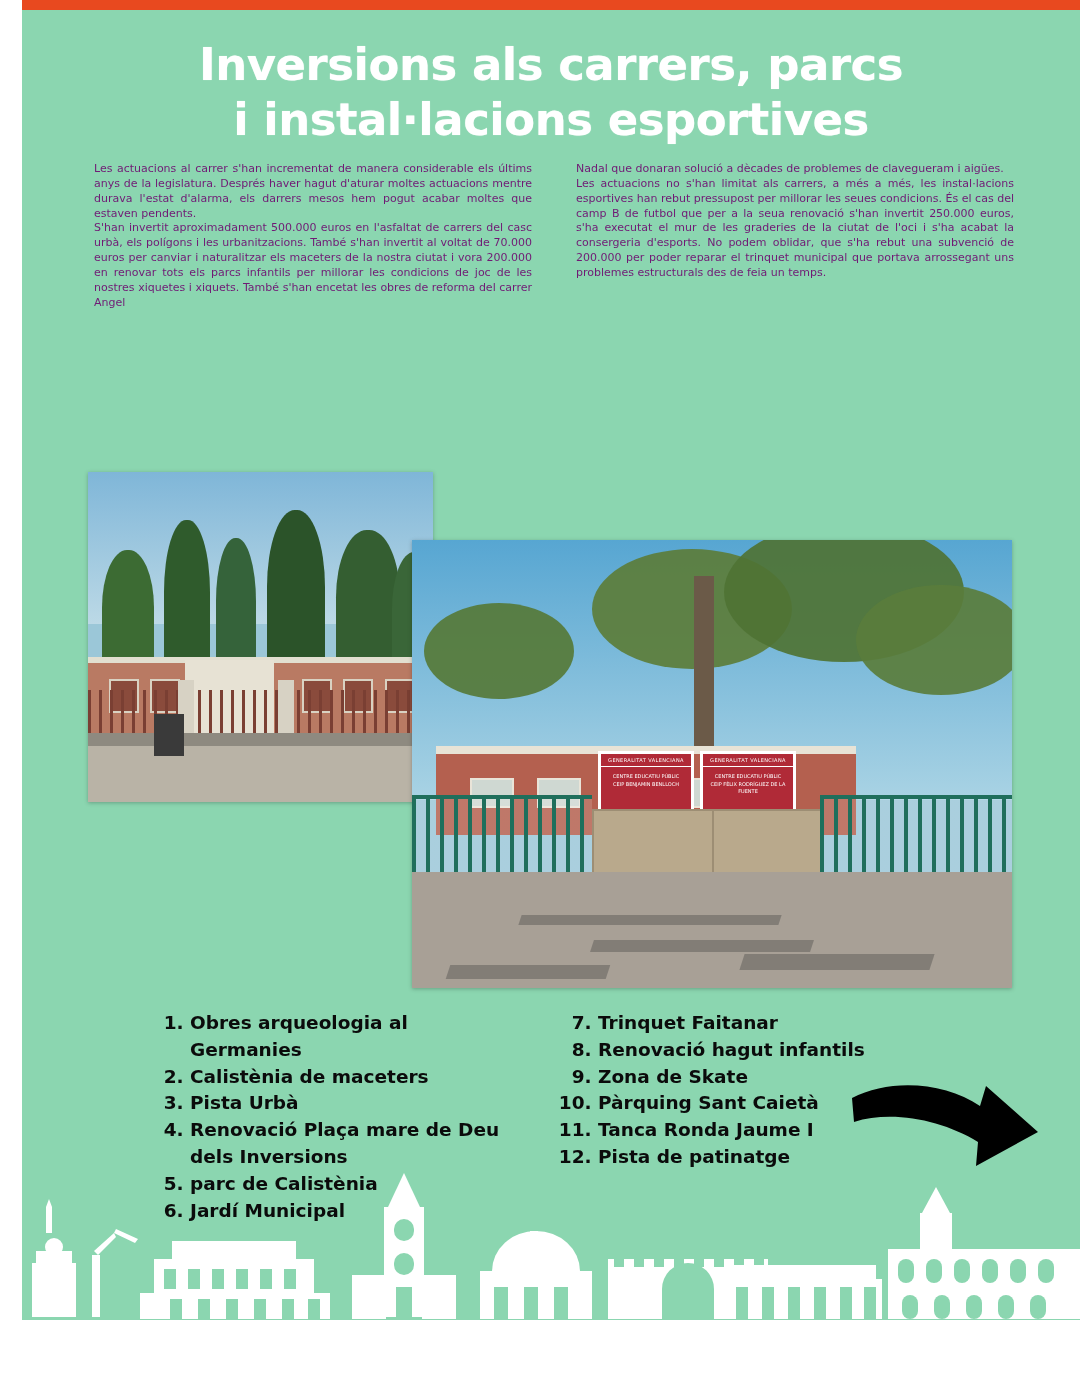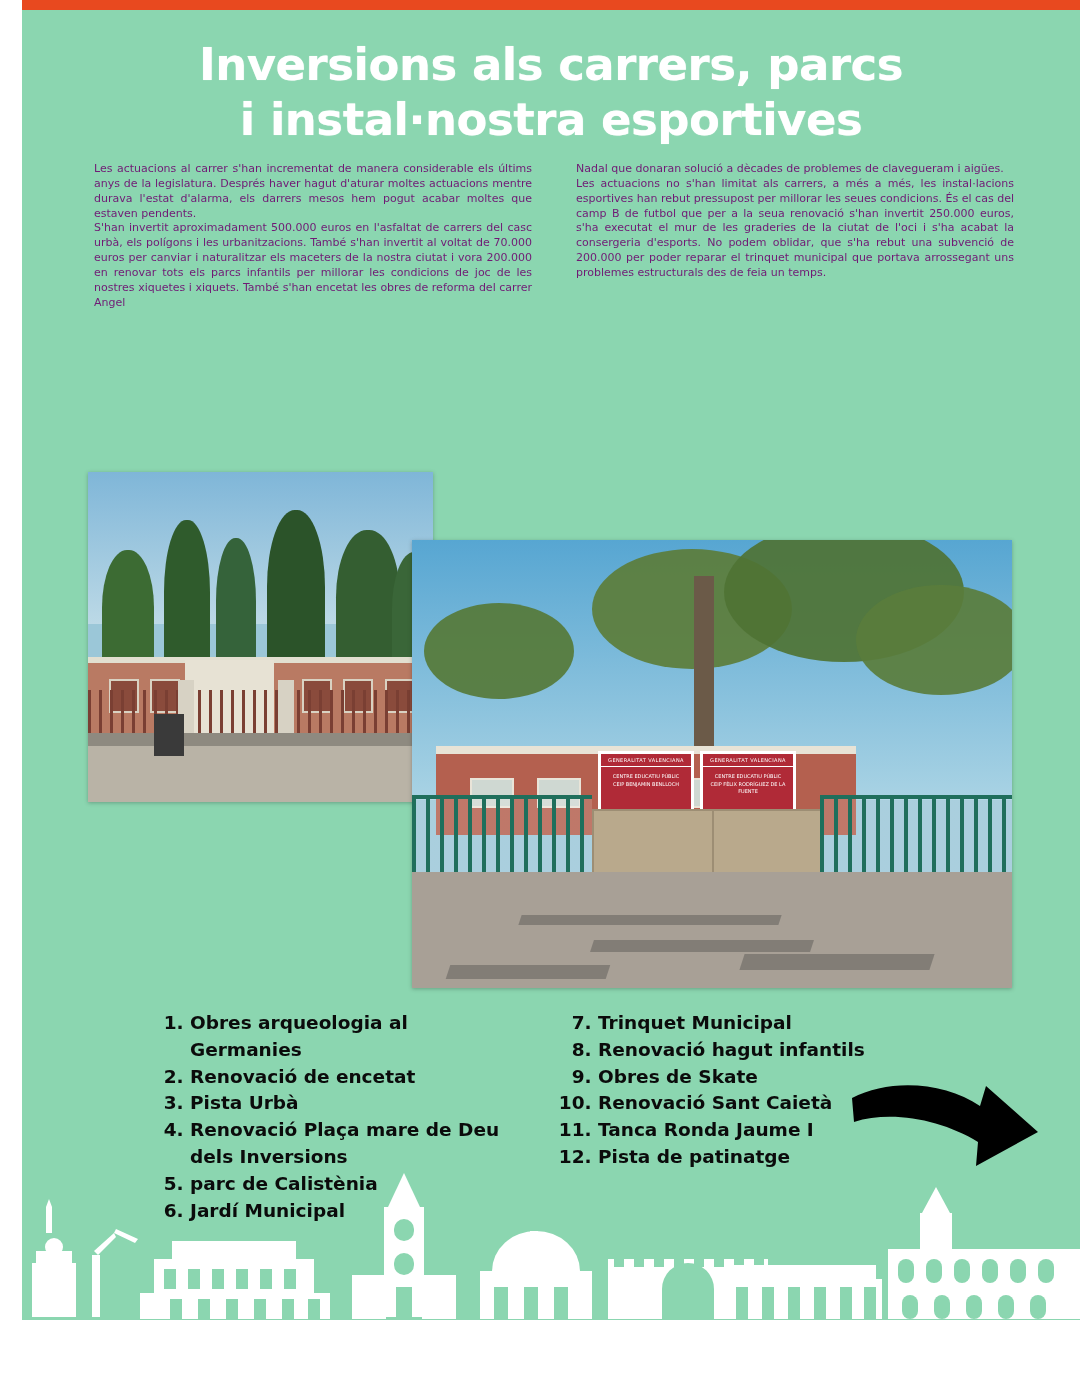--- a/index.html
+++ b/index.html
@@ -263,21 +263,21 @@
 
 <div class="page">
 
   <div class="top-bar"></div>
   <div class="left-bar"></div>
 
   <div class="canvas">
 
     <div class="title">
       <span>Inversions als carrers, parcs</span>
-      <span class="l2">i instal·nostra esportives</span>
+      <span class="l2">i instal·lacions esportives</span>
     </div>
 
     <div class="cols">
       <div class="col">
         <p style="white-space: pre-line;">Les actuacions al carrer s'han incrementat de manera considerable els últims anys de la legislatura. Després haver hagut d'aturar moltes actuacions mentre durava l'estat d'alarma, els darrers mesos hem pogut acabar moltes que estaven pendents.
 S'han invertit aproximadament 500.000 euros en l'asfaltat de carrers del casc urbà, els polígons i les urbanitzacions. També s'han invertit al voltat de 70.000 euros per canviar i naturalitzar els maceters de la nostra ciutat i vora 200.000 en renovar tots els parcs infantils per millorar les condicions de joc de les nostres xiquetes i xiquets. També s'han encetat les obres de reforma del carrer Angel</p>
       </div>
       <div class="col">
         <p style="white-space: pre-line;">Nadal que donaran solució a dècades de problemes de clavegueram i aigües.
 Les actuacions no s'han limitat als carrers, a més a més, les instal·lacions esportives han rebut pressupost per millorar les seues condicions. És el cas del camp B de futbol que per a la seua renovació s'han invertit 250.000 euros, s'ha executat el mur de les graderies de la ciutat de l'oci i s'ha acabat la consergeria d'esports. No podem oblidar, que s'ha rebut una subvenció de 200.000 per poder reparar el trinquet municipal que portava arrossegant uns problemes estructurals des de feia un temps.</p>
@@ -346,31 +346,31 @@
       <div class="p2-ground"></div>
       <div class="p2-shadow" style="left:6%;bottom:2%;width:160px;height:14px;"></div>
       <div class="p2-shadow" style="left:30%;bottom:8%;width:220px;height:12px;"></div>
       <div class="p2-shadow" style="left:55%;bottom:4%;width:190px;height:16px;"></div>
       <div class="p2-shadow" style="left:18%;bottom:14%;width:260px;height:10px;"></div>
     </div>
 
     <div class="legend">
       <ol>
         <li>Obres arqueologia al Germanies</li>
-        <li>Renovació de encetat</li>
+        <li>Calistènia de maceters</li>
         <li>Pista Urbà</li>
         <li>Renovació Plaça mare de Deu dels Inversions</li>
         <li>parc de Calistènia</li>
         <li>Jardí Municipal</li>
       </ol>
       <ol start="7">
-        <li>Trinquet Municipal</li>
+        <li>Trinquet Faitanar</li>
         <li>Renovació hagut infantils</li>
-        <li>Obres de Skate</li>
-        <li>Renovació Sant Caietà</li>
+        <li>Zona de Skate</li>
+        <li>Pàrquing Sant Caietà</li>
         <li>Tanca Ronda Jaume I</li>
         <li>Pista de patinatge</li>
       </ol>
     </div>
 
     <svg class="arrow" viewBox="0 0 190 110">
       <path d="M2 28 C 40 8, 95 12, 130 36 L 136 16 L 188 62 L 126 96 L 128 72 C 92 50, 42 40, 4 52 Z" fill="#000000"></path>
     </svg>
 
     <svg class="skyline" viewBox="0 0 1058 165" preserveAspectRatio="none">

